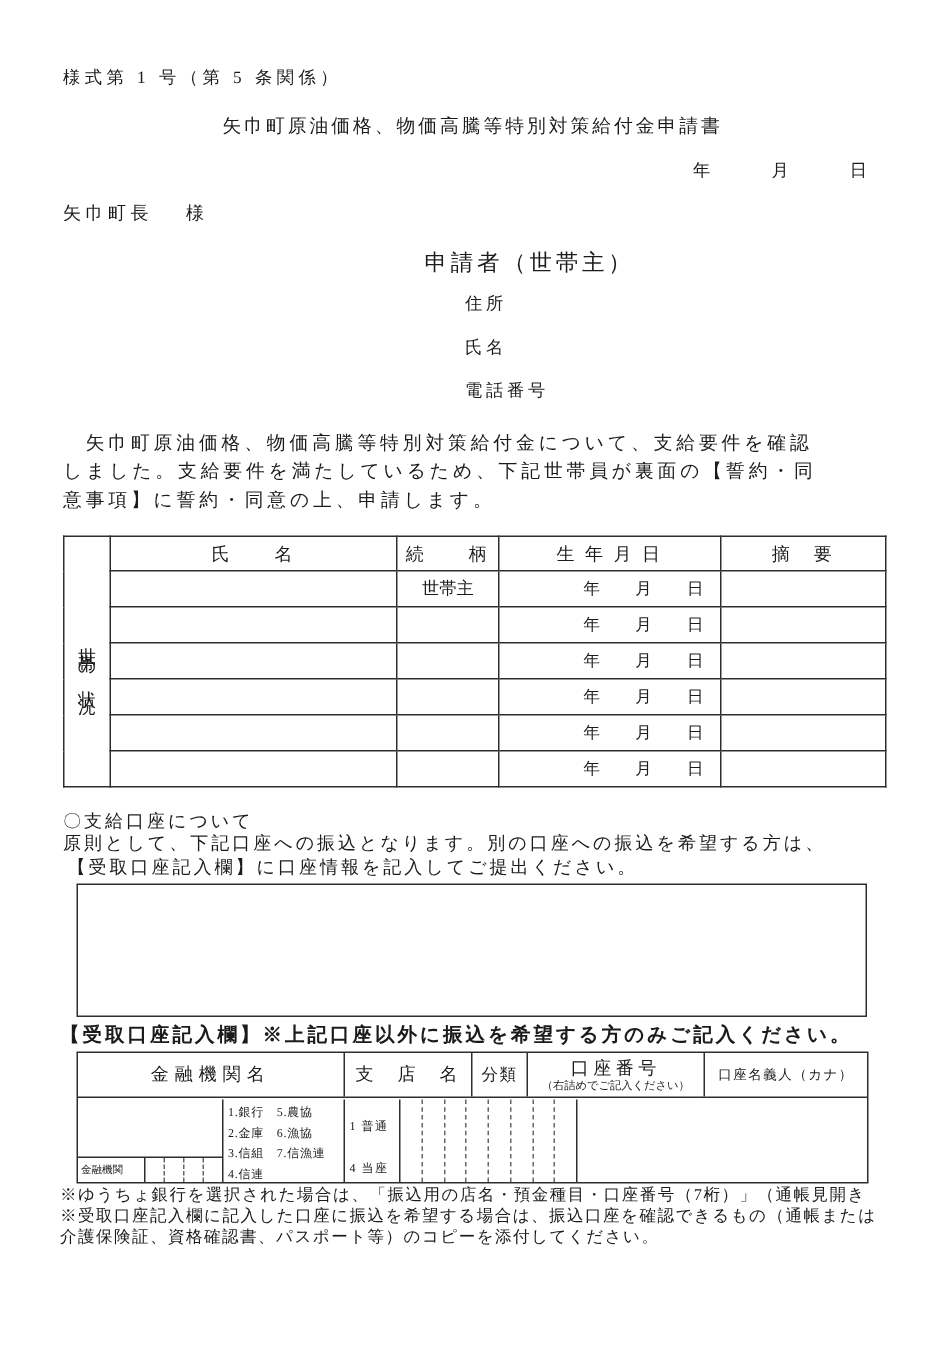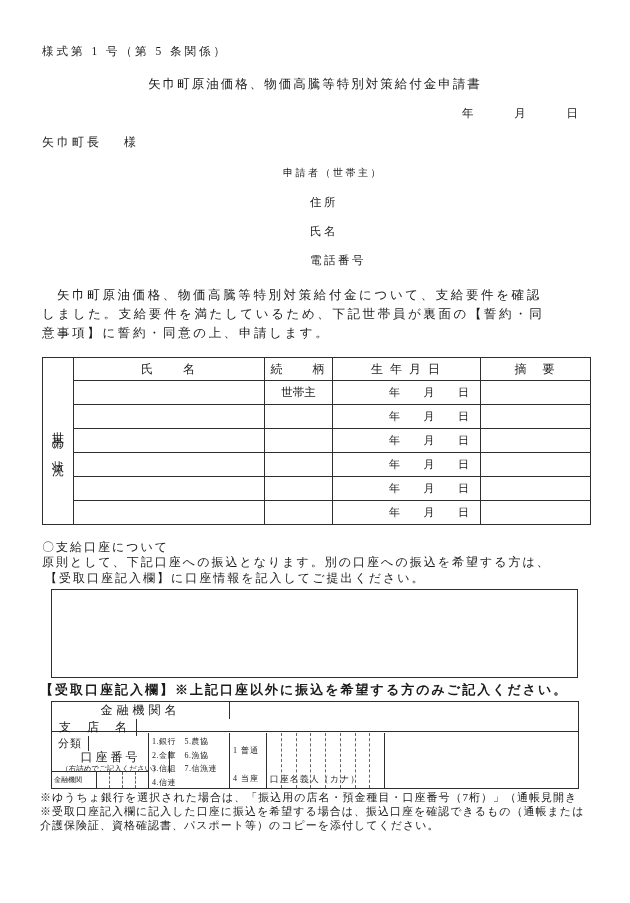--- a/index.html
+++ b/index.html
@@ -15,21 +15,21 @@
     overflow:hidden;
   }
   .abs { position:absolute; white-space:nowrap; }
 
   .form-number { left:42px; top:44px; font-size:11.5px; letter-spacing:3px;font-family:Liberation Serif, serif; }
   .doc-title  { left:0; right:0; top:76px; text-align:center; font-size:12.5px; letter-spacing:2px; }
   .date-line  { left:462px; top:106px; width:116px; display:flex; justify-content:space-between; font-size:11.5px; }
   .addressee  { left:42px; top:134px; font-size:12px; letter-spacing:3px; }
   .addressee .honorific { margin-left:22px; }
 
-  .applicant-heading { left:283px; top:166px; font-size:10px; letter-spacing:2.5px; }
+  .applicant-heading { left:283px; top:166px; font-size:15px; letter-spacing:2.5px; }
   .app-field  { left:310px; font-size:11.5px; letter-spacing:2.5px; }
   .f-address { top:195px; } .f-name { top:224px; } .f-phone { top:253px; }
 
   .declaration { left:42px; top:286px; width:552px; font-size:12.5px; letter-spacing:2.6px; line-height:19px; white-space:nowrap; }
 
   
   .household { position:absolute; left:42px; top:357px; width:548px; border-collapse:collapse; table-layout:fixed; }
   .household th, .household td { border:1px solid #2e2e2e; padding:0; font-weight:normal; }
   .household th { height:23px; font-size:12px; text-align:center; letter-spacing:2px; }
   .household td { height:24px; font-size:11.5px;margin-left:10px; }
@@ -40,21 +40,21 @@
   .cell-rel { text-align:center; }
   .ymd { display:flex; justify-content:space-between; padding-left:56px; padding-right:10px; font-size:11px; letter-spacing:1px; }
 
   
   .account-block { left:42px; top:540px; font-size:12px; letter-spacing:2px; line-height:15.4px; }
   .payout-box { left:51px; top:589px; width:527px; height:89px; border:1px solid #2e2e2e; }
   .entry-header { left:40px; top:681px; font-size:13px; font-weight:bold; letter-spacing:2px; }
 
   
   .bank-table { position:absolute; left:51px; top:701px; width:528px; height:88px; border:1px solid #2e2e2e; font-size:12px; }
-  .bt-header { position:absolute; left:0; right:0; top:0; height:30px; border-bottom:1px solid #2e2e2e; display:flex;flex-direction:column; }
+  .bt-header { position:absolute; left:0; right:0; top:0; height:30px; border-bottom:1px solid #2e2e2e; display:flex; }
   .bt-header > div { border-right:1px solid #2e2e2e; display:flex; flex-direction:column; align-items:center; justify-content:center; }
   .bt-header > div:last-child { border-right:none; }
   .bh-inst { width:178px; letter-spacing:4px; }
   .bh-branch { width:85px; letter-spacing:2px; }
   .bh-cat { width:37px; font-size:11px; letter-spacing:1px; }
   .bh-acct { width:118px; }
   .bh-acct .main { letter-spacing:3px; line-height:13px; }
   .bh-acct .note { font-size:7.5px; letter-spacing:0; line-height:9px; }
   .bh-holder { flex:1; font-size:9px; letter-spacing:1px; }
   .bt-body { position:absolute; left:0; right:0; top:31px; bottom:0; display:flex; }

